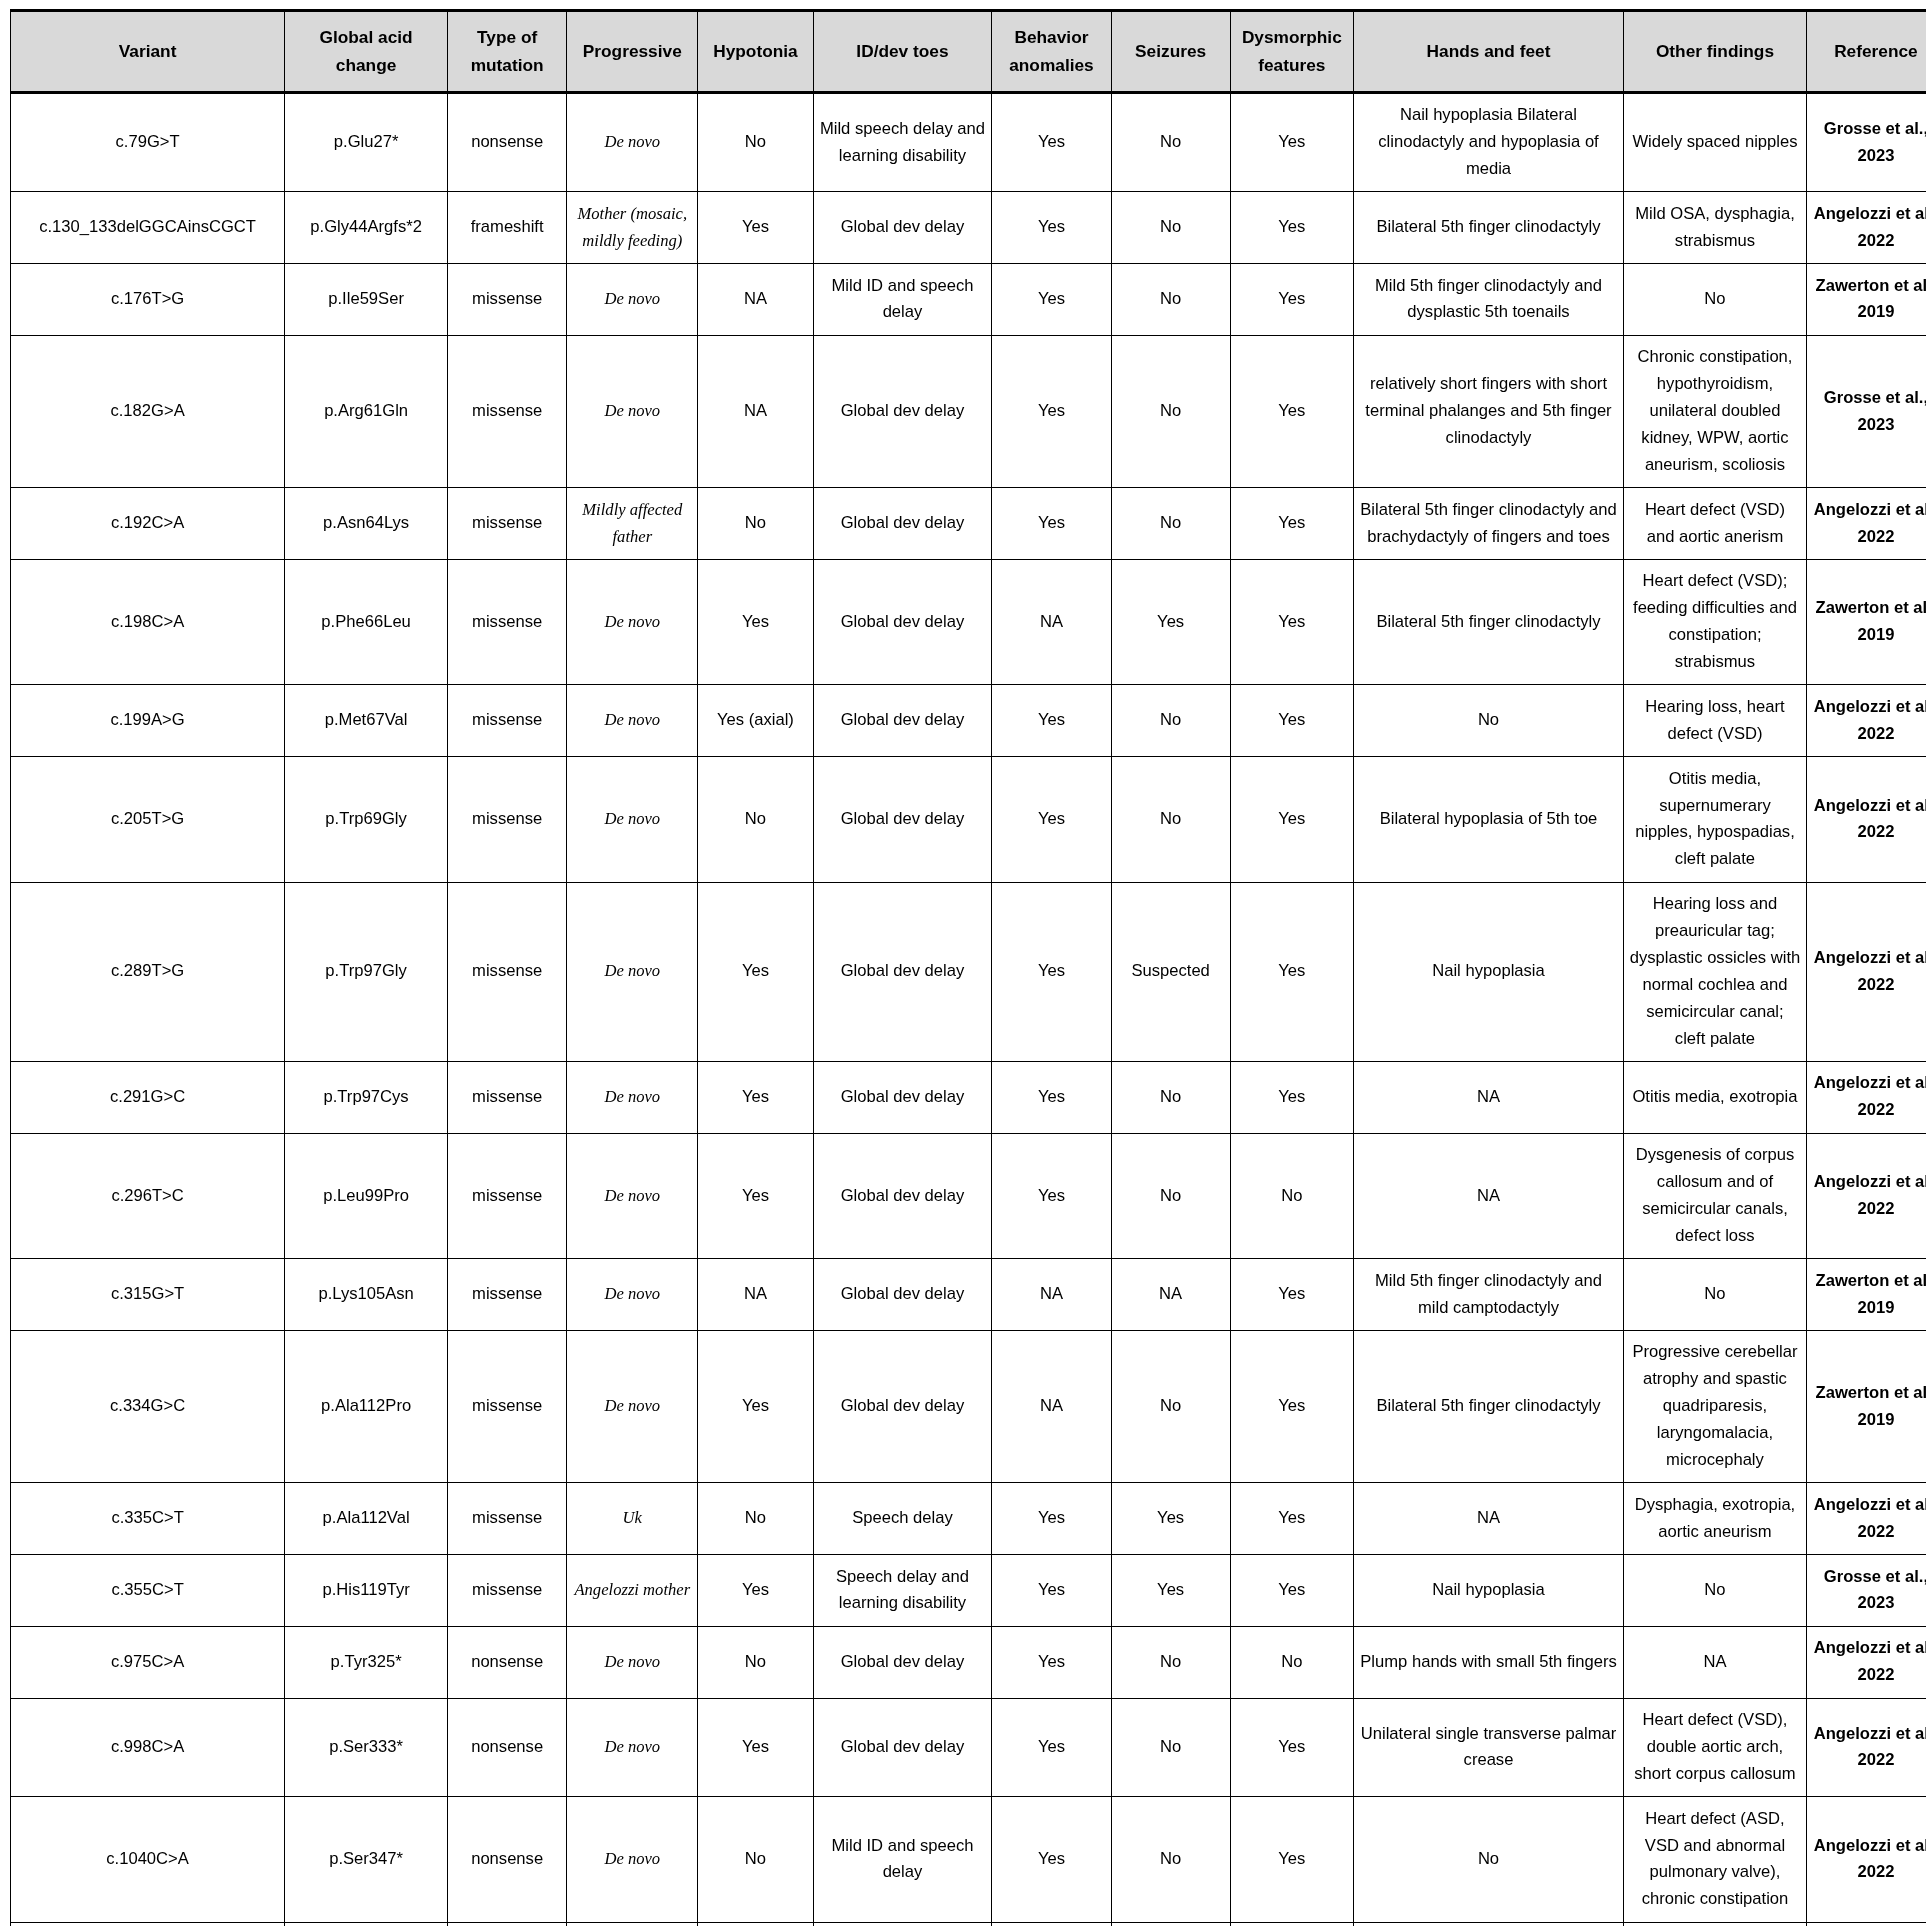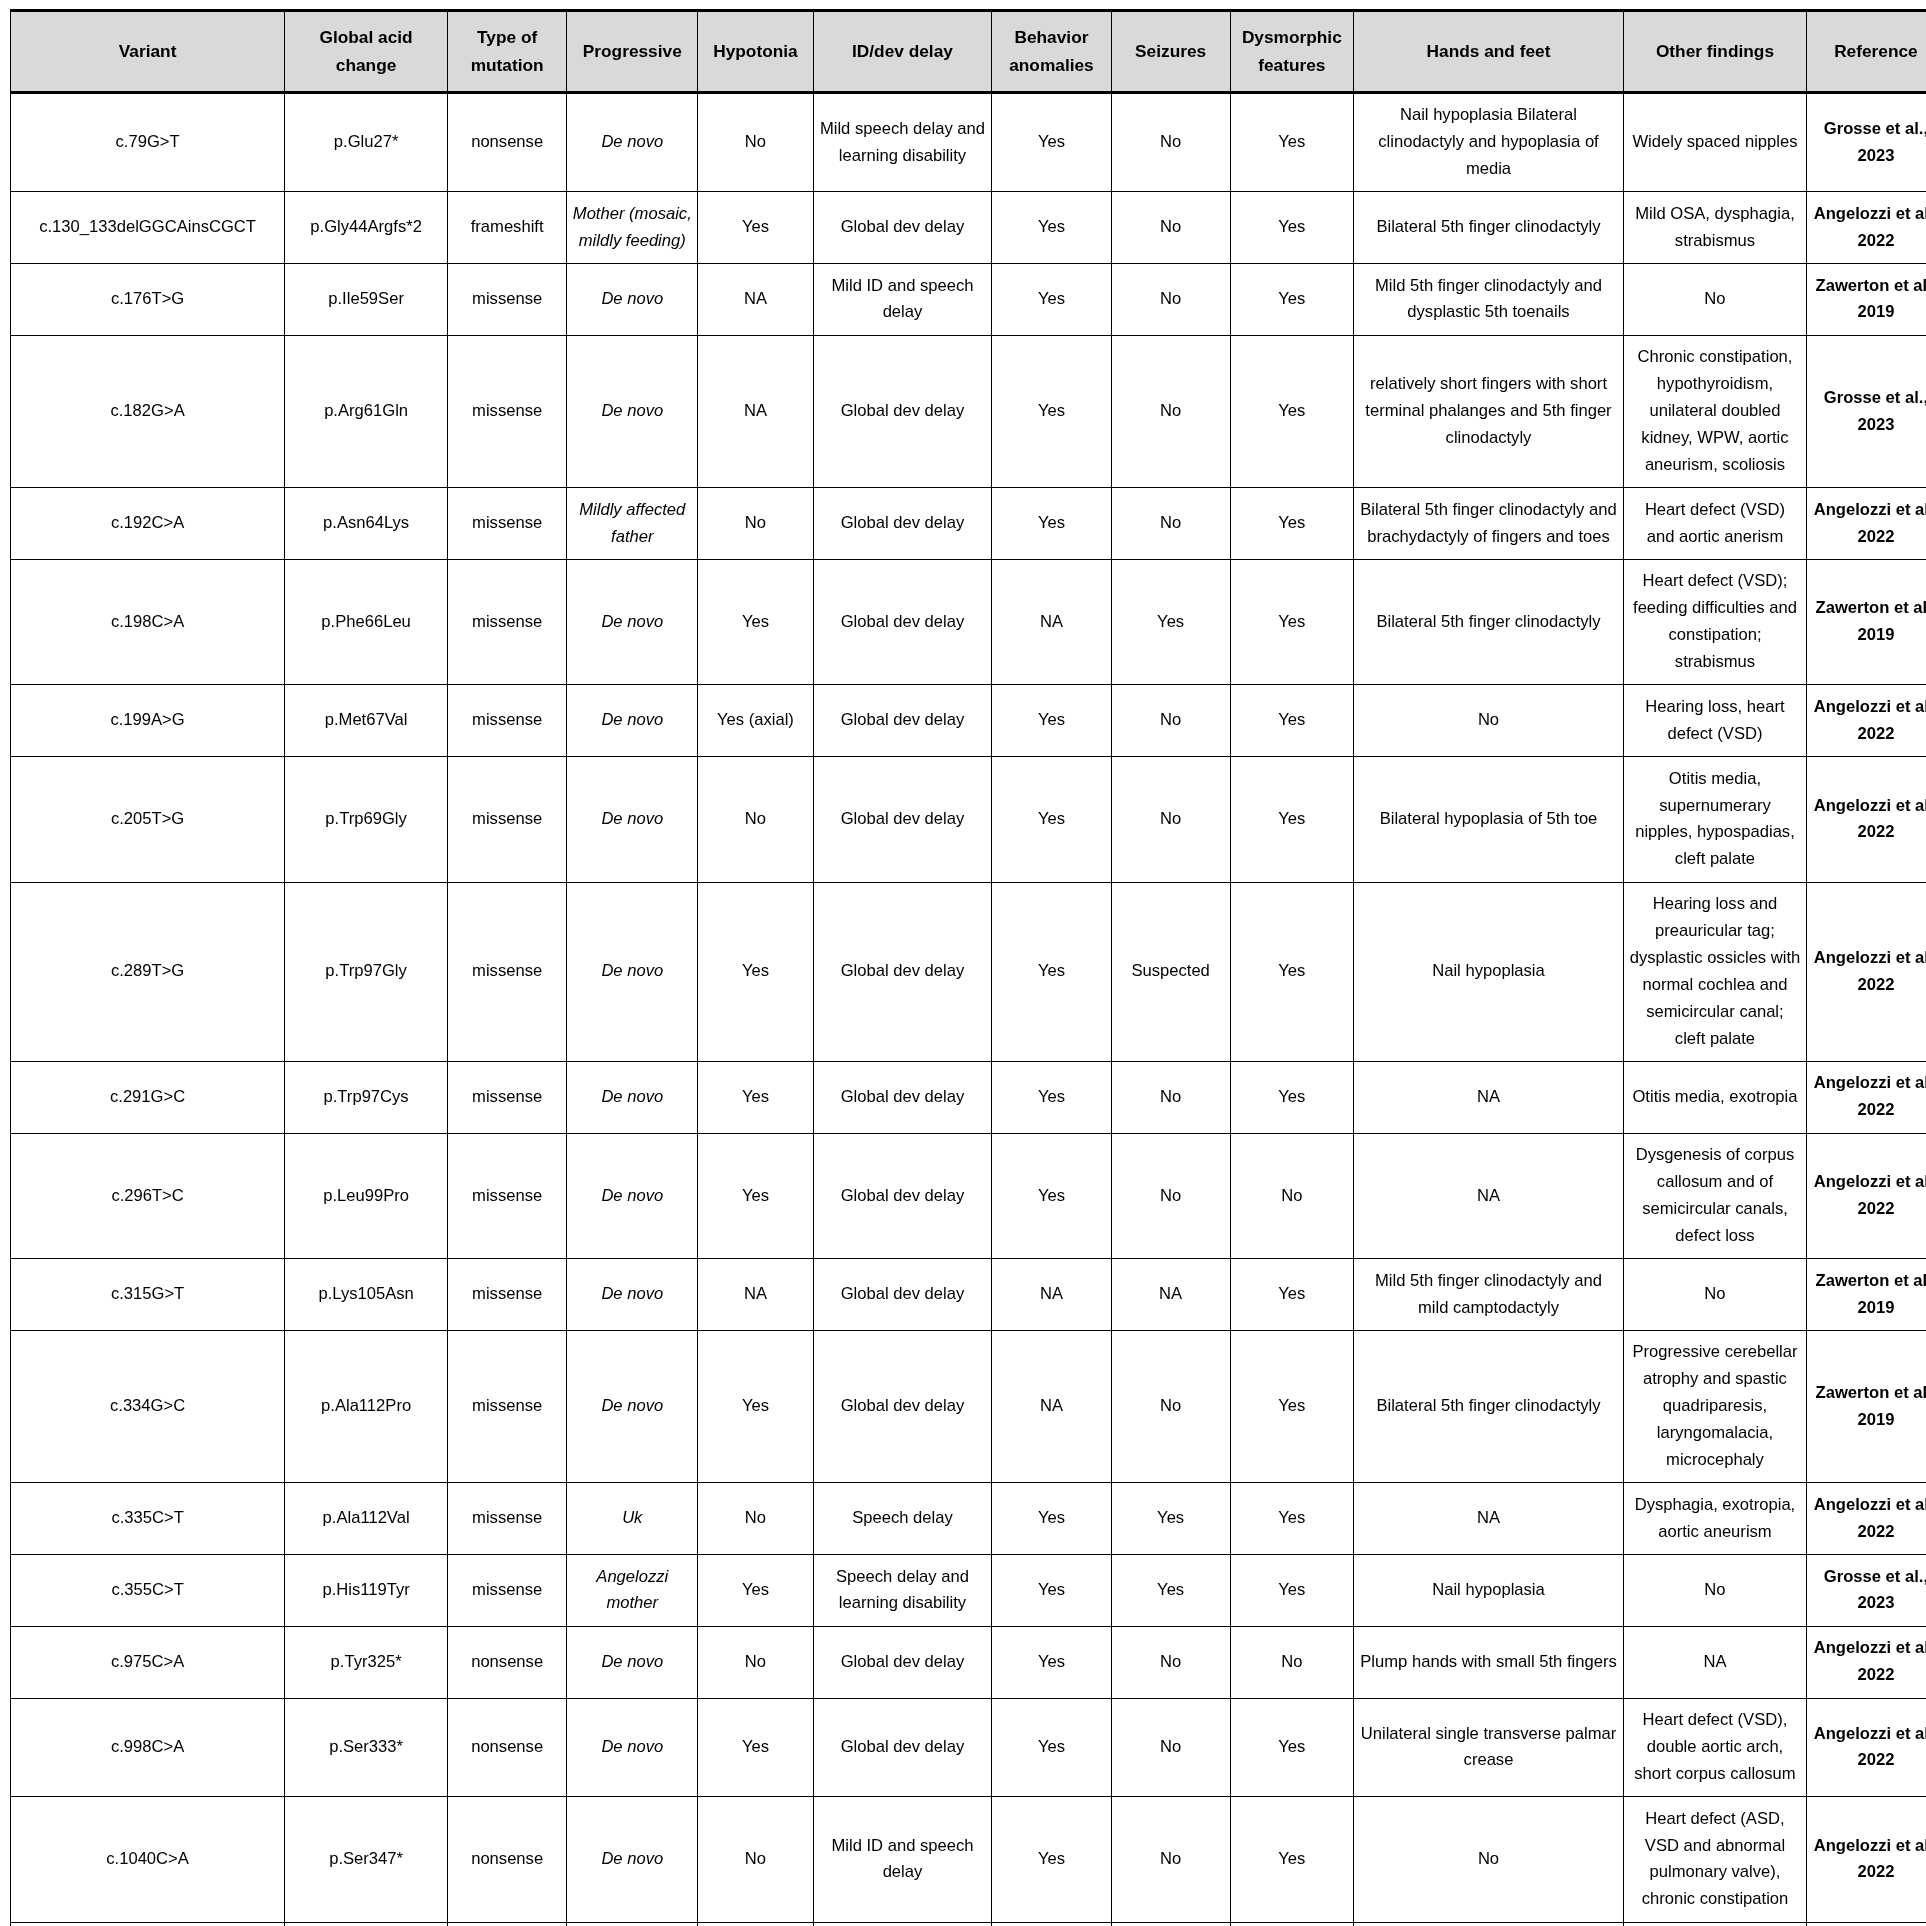--- a/index.html
+++ b/index.html
@@ -52,20 +52,21 @@
   }
   table.variant-table tbody td {
     font-size: 16.6px;
     background: #ffffff;
   }
   td.col-variant {
     font-weight: normal;
   }
   td.col-inheritance {
     font-style: italic;
+    font-family: Liberation Serif, serif;
   }
   td.col-reference {
     font-weight: bold;
   }
   
   col.c-variant      { width: 13.8%; }
   col.c-aa           { width: 8.2%; }
   col.c-type         { width: 6.0%; }
   col.c-inh          { width: 6.6%; }
   col.c-hypo         { width: 5.8%; }
@@ -96,21 +97,21 @@
         <col class="c-other">
         <col class="c-ref">
     </colgroup>
     <thead>
       <tr>
         <th>Variant</th>
         <th>Global acid change</th>
         <th>Type of mutation</th>
         <th>Progressive</th>
         <th>Hypotonia</th>
-        <th>ID/dev delay</th>
+        <th>ID/dev toes</th>
         <th>Behavior anomalies</th>
         <th>Seizures</th>
         <th>Dysmorphic features</th>
         <th>Hands and feet</th>
         <th>Other findings</th>
         <th>Reference</th>
       </tr>
     </thead>
     <tbody id="table-body">
         <tr>

